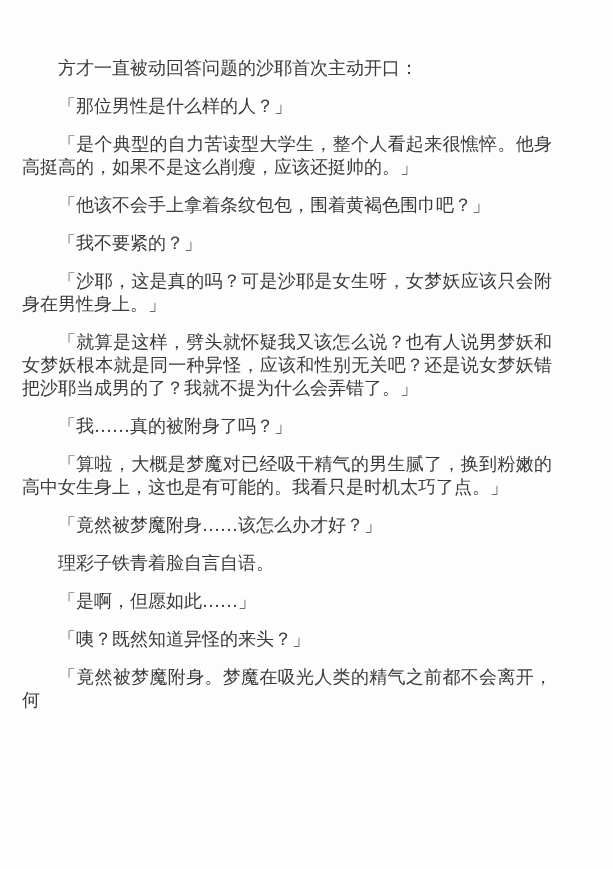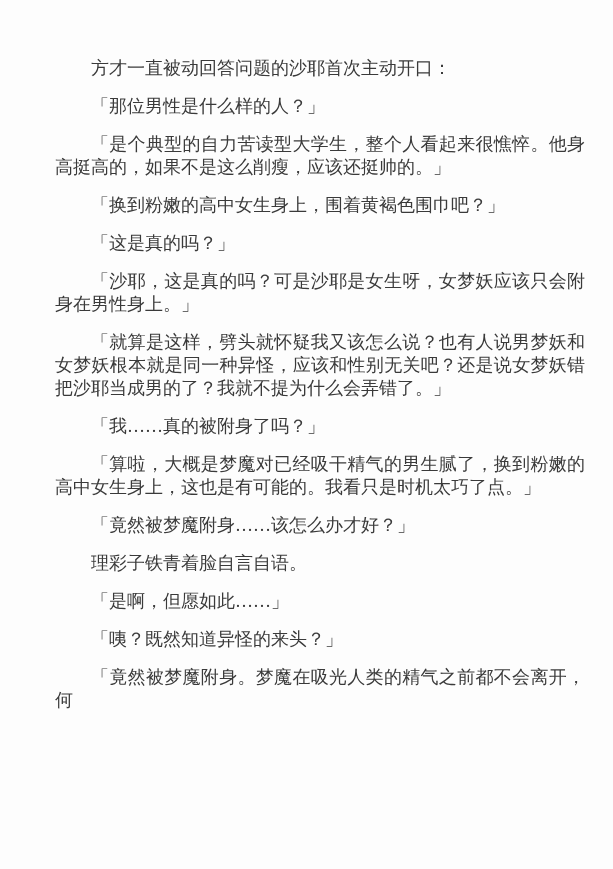--- a/index.html
+++ b/index.html
@@ -7,21 +7,21 @@
     padding: 0;
     background: #ffffff;
   }
   .page {
     position: relative;
     width: 613px;
     height: 869px;
     background: #fdfdfd;
     overflow: hidden;
     box-sizing: border-box;
-    padding: 57px 38px 0 55px;
+    padding: 57px 38px 0 22px;
     font-family: "Liberation Serif", "DejaVu Serif", serif;
   }
   .text-column {
     width: 530px;
   }
   .text-column p {
     margin: 0 0 15px 0;
     font-size: 18px;
     line-height: 23px;
     color: #3a3a3a;
@@ -32,22 +32,22 @@
   }
 </style>
 </head>
 <body>
 
 <div class="page">
   <div class="text-column">
     <p>方才一直被动回答问题的沙耶首次主动开口：</p>
     <p>「那位男性是什么样的人？」</p>
     <p>「是个典型的自力苦读型大学生，整个人看起来很憔悴。他身高挺高的，如果不是这么削瘦，应该还挺帅的。」</p>
-    <p>「换到粉嫩的高中女生身上，围着黄褐色围巾吧？」</p>
-    <p>「这是真的吗？」</p>
+    <p>「他该不会手上拿着条纹包包，围着黄褐色围巾吧？」</p>
+    <p>「我不要紧的？」</p>
     <p>「沙耶，这是真的吗？可是沙耶是女生呀，女梦妖应该只会附身在男性身上。」</p>
     <p>「就算是这样，劈头就怀疑我又该怎么说？也有人说男梦妖和女梦妖根本就是同一种异怪，应该和性别无关吧？还是说女梦妖错把沙耶当成男的了？我就不提为什么会弄错了。」</p>
     <p>「我……真的被附身了吗？」</p>
     <p>「算啦，大概是梦魔对已经吸干精气的男生腻了，换到粉嫩的高中女生身上，这也是有可能的。我看只是时机太巧了点。」</p>
     <p>「竟然被梦魔附身……该怎么办才好？」</p>
     <p>理彩子铁青着脸自言自语。</p>
     <p>「是啊，但愿如此……」</p>
     <p>「咦？既然知道异怪的来头？」</p>
     <p>「竟然被梦魔附身。梦魔在吸光人类的精气之前都不会离开，何</p>
   </div>

